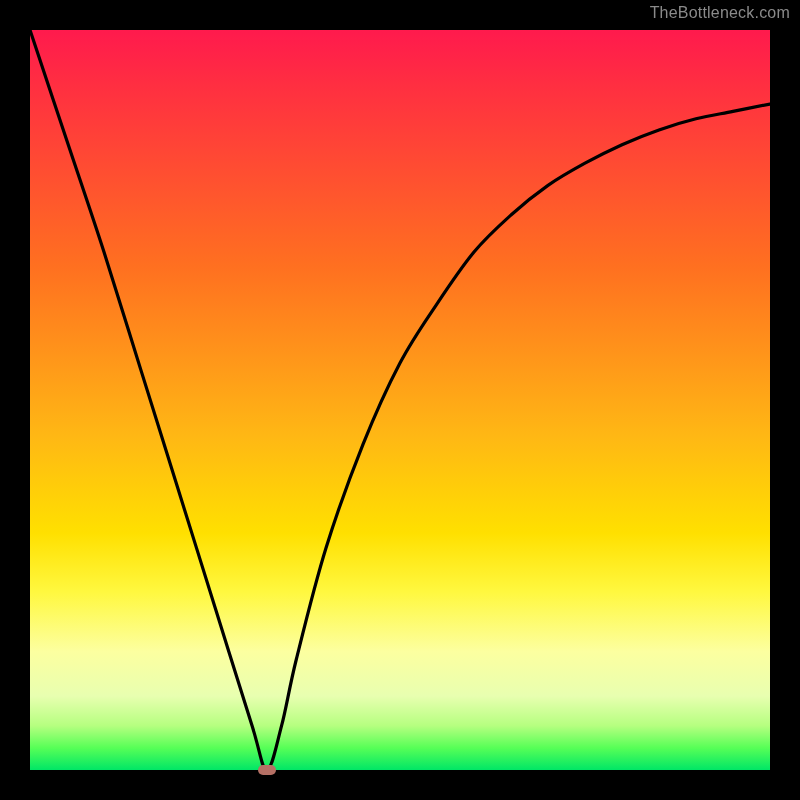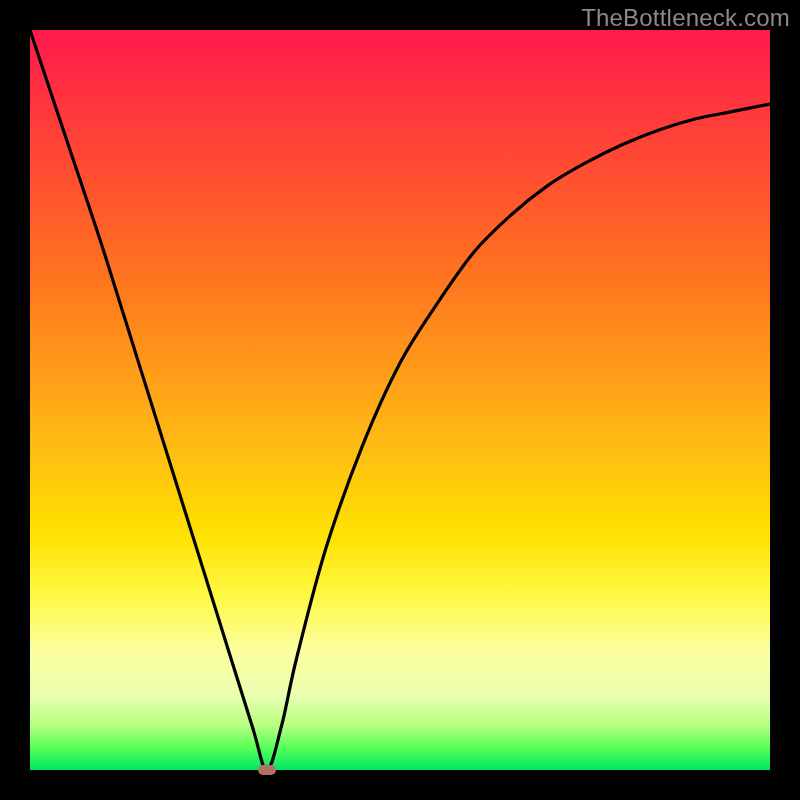--- a/index.html
+++ b/index.html
@@ -52,21 +52,21 @@
     height: 10px;
     border-radius: 5px;
     background: #b57065;
     transform: translate(-50%, -50%);
   }
   .watermark {
     position: absolute;
     top: 4px;
     right: 10px;
     color: #8a8a8a;
-    font-size: 24px;
+    font-size: 16px;
     letter-spacing: 0.2px;
     font-weight: 400;
   }
 </style>
 </head>
 <body>
 
 <div class="frame">
 
   <div class="watermark">TheBottleneck.com</div>

